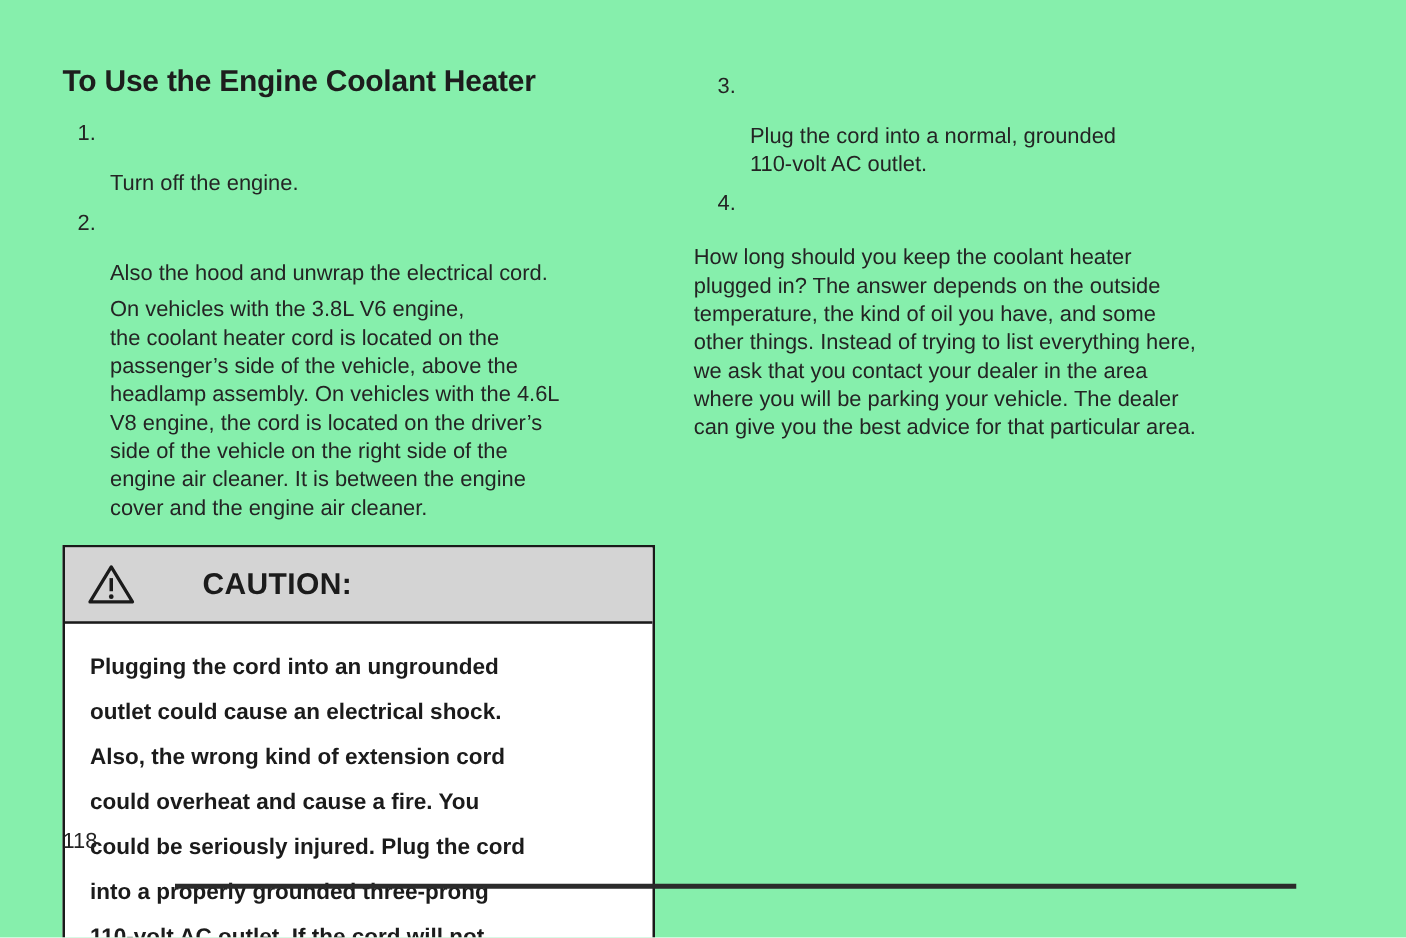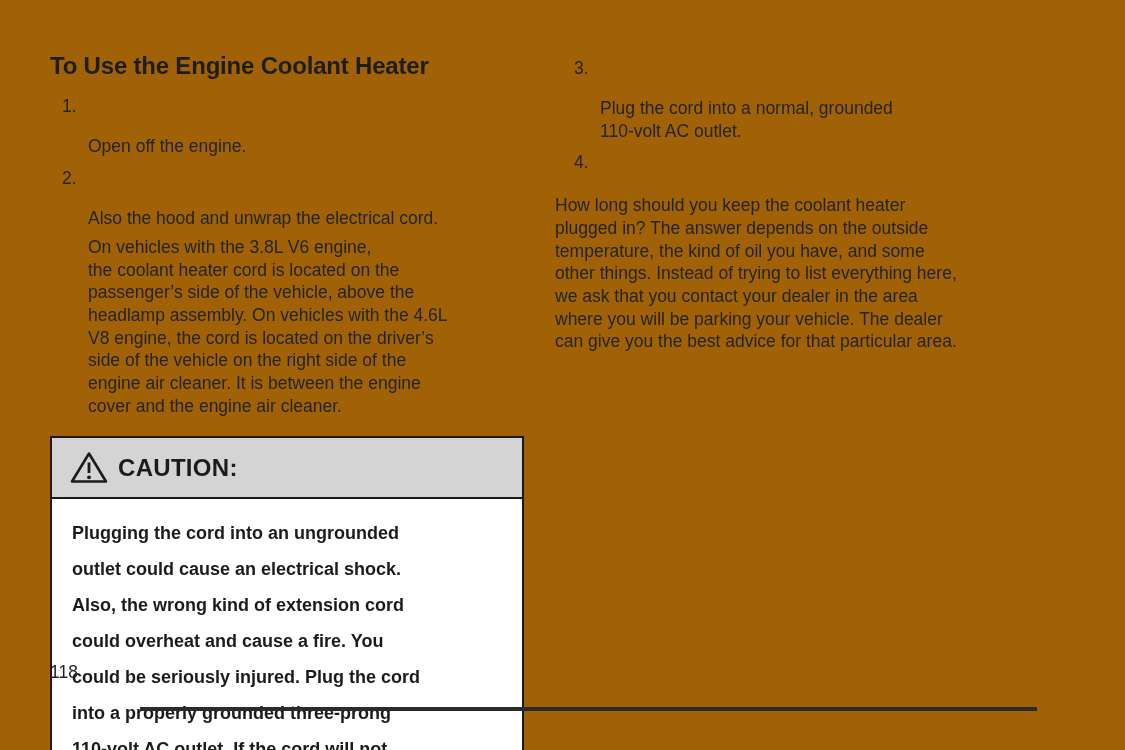--- a/index.html
+++ b/index.html
@@ -1,20 +1,20 @@
 <!DOCTYPE html>
 <html><head>
 <meta charset="utf-8">
 <style>
   * { margin:0; padding:0; box-sizing:border-box; }
   html,body { background:#ffffff; }
   .page {
     position:relative;
     width:1125px; height:750px;
-    background:#a16207;
+    background:#86efac;
     font-family:"Liberation Sans", sans-serif;
     color:#242424;
     overflow:hidden;
   }
   .col { position:absolute; }
   .col-left  { left:50px;  top:53px; width:480px; }
   .col-right { left:555px; top:57px; width:505px; }
 
   .doc-title {
     font-size:24px; font-weight:bold; color:#1d1d1d;
@@ -35,20 +35,21 @@
     width:474px;
     border:2.5px solid #1a1a1a;
     background:#ffffff;
   }
   .caution-header {
     background:#d4d4d4;
     border-bottom:2.5px solid #1a1a1a;
     height:61px;
     display:flex; align-items:center;
     padding-left:18px;
+    gap:44px;
   }
   .caution-icon { width:38px; height:33px; margin-right:10px; flex-shrink:0; }
   .caution-label {
     font-size:24px; font-weight:bold; color:#1b1b1b; letter-spacing:0.3px;
   }
   .caution-body {
     padding:16px 20px 15px 20px;
     font-size:18px; font-weight:bold; color:#1b1b1b;
     line-height:36px; white-space:pre-line;
   }
@@ -68,21 +69,21 @@
 <body>
 
 <div class="page">
 
   <div class="col col-left">
     <h1 class="doc-title">To Use the Engine Coolant Heater</h1>
 
     <div class="steps">
       <div class="step">
         <span class="step-num">1.</span>
-        <span class="body-text">Open off the engine.</span>
+        <span class="body-text">Turn off the engine.</span>
       </div>
       <div class="step">
         <span class="step-num">2.</span>
         <span class="body-text">Also the hood and unwrap the electrical cord.</span>
       </div>
     </div>
 
     <p class="body-text step-detail">On vehicles with the 3.8L V6 engine,
 the coolant heater cord is located on the
 passenger’s side of the vehicle, above the

